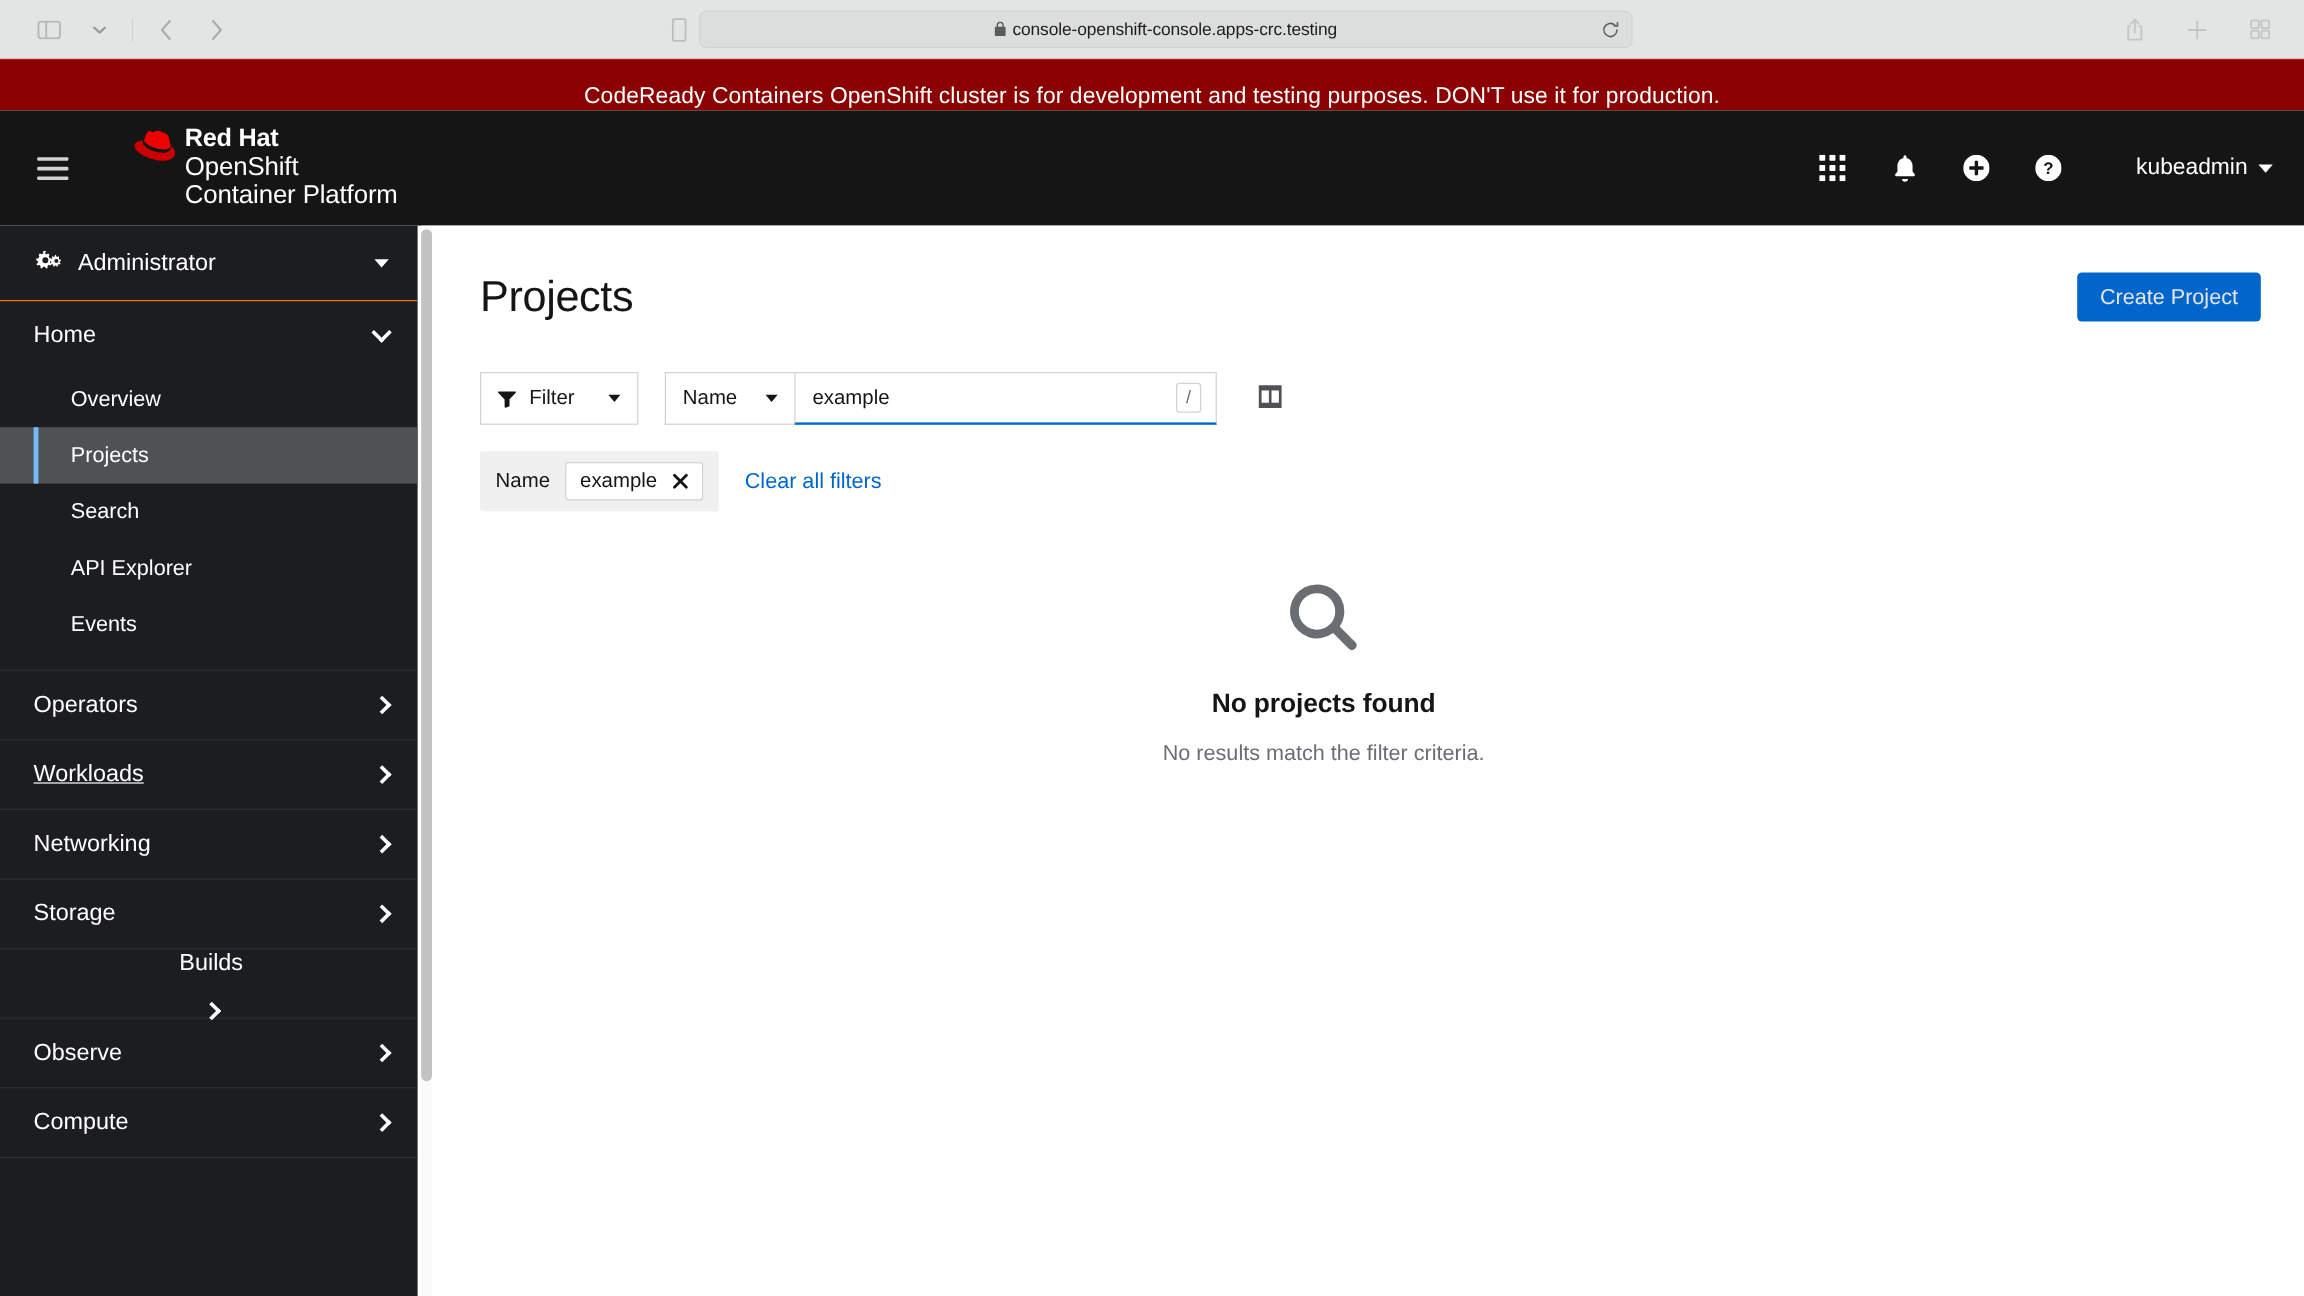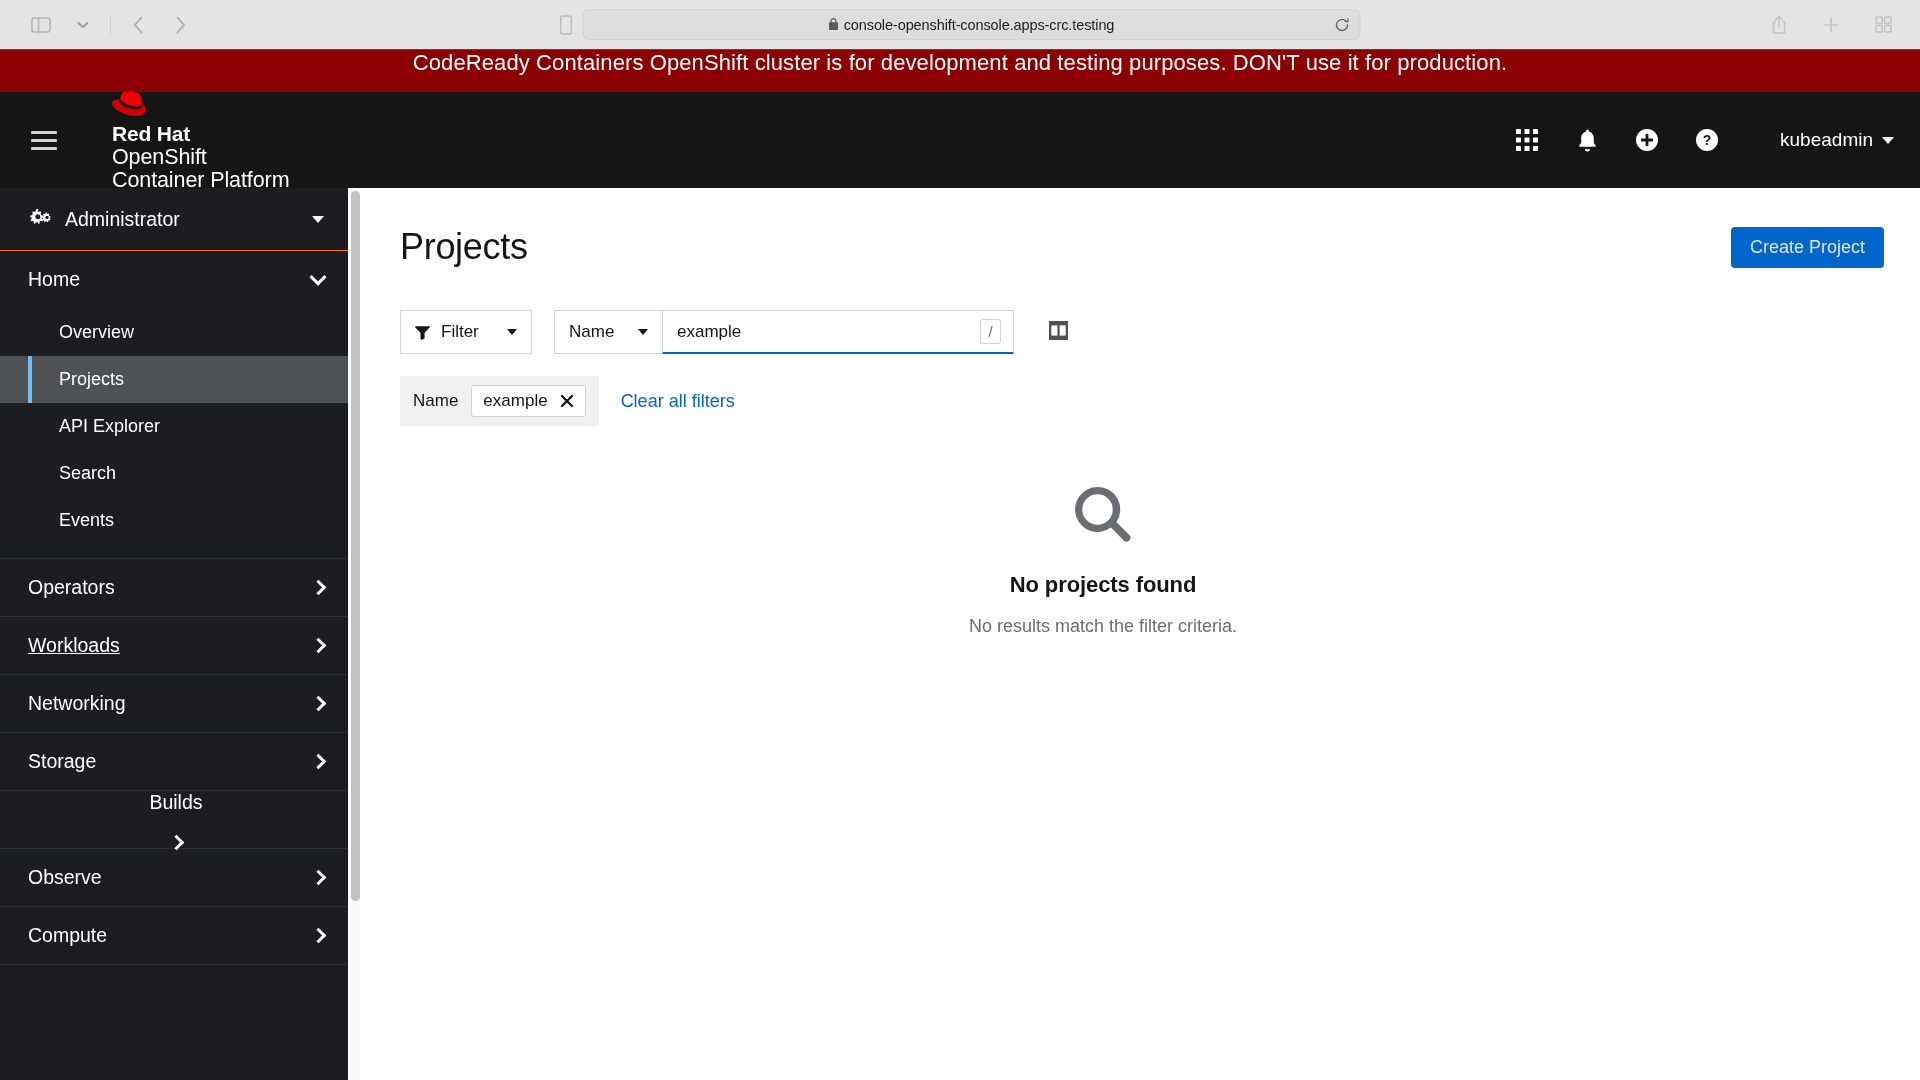--- a/index.html
+++ b/index.html
@@ -66,23 +66,23 @@
     color: #c3c4c4;
   }
   .chrome-right .chrome-btn { color: #c3c4c4; }
 
   
   #crc-banner {
     height: 42px;
     background: #8b0000;
     color: #fff;
     display: flex;
-    align-items: flex-start;
+    align-items: flex-end;
     justify-content: center;
-    font-size: 22px;
+    font-size: 19px;
     letter-spacing: 0.1px;
   }
 
   
   #masthead {
     height: 96px;
     background: #151515;
     display: flex;
     align-items: center;
     padding-left: 20px;
@@ -90,21 +90,21 @@
     position: relative;
   }
   #nav-toggle {
     width: 48px; height: 48px;
     display: flex; align-items: center; justify-content: center;
     flex-direction: column; gap: 5px;
     cursor: pointer;
   }
   #nav-toggle span { display: block; width: 26px; height: 3px; background: #d2d2d2; border-radius: 1px; }
 
-  #brand { display: flex; align-items: flex-start; margin-left: 44px; flex-direction: column; }
+  #brand { display: flex; align-items: flex-start; margin-left: 44px; }
   #redhat-logo { margin-top: 4px; margin-right: 2px; }
   #brand-text { line-height: 1.08; }
   #brand-redhat {
     color: #fff; font-size: 21px; font-weight: 700; letter-spacing: -0.2px;
   }
   #brand-product1 { color: #fff; font-size: 21.5px; font-weight: 400; letter-spacing: -0.1px; }
   #brand-product2 { color: #fff; font-size: 21.5px; font-weight: 400; letter-spacing: -0.1px; }
 
   #masthead-right {
     position: absolute; right: 26px;
@@ -499,24 +499,24 @@
       <span class="chev-down"></span>
     </div>
     <div class="nav-group-children">
       <div class="nav-item">
         <span>Overview</span>
       </div>
       <div class="nav-item active">
         <span>Projects</span>
       </div>
       <div class="nav-item">
+        <span>Search</span>
+      </div>
+      <div class="nav-item">
         <span>API Explorer</span>
-      </div>
-      <div class="nav-item">
-        <span>Search</span>
       </div>
       <div class="nav-item">
         <span>Events</span>
       </div>
     </div>
 
     <div class="nav-section-header collapsed" style="border-top:none;">
       <span class="label">Operators</span>
       <span class="chev-right"></span>
     </div>

